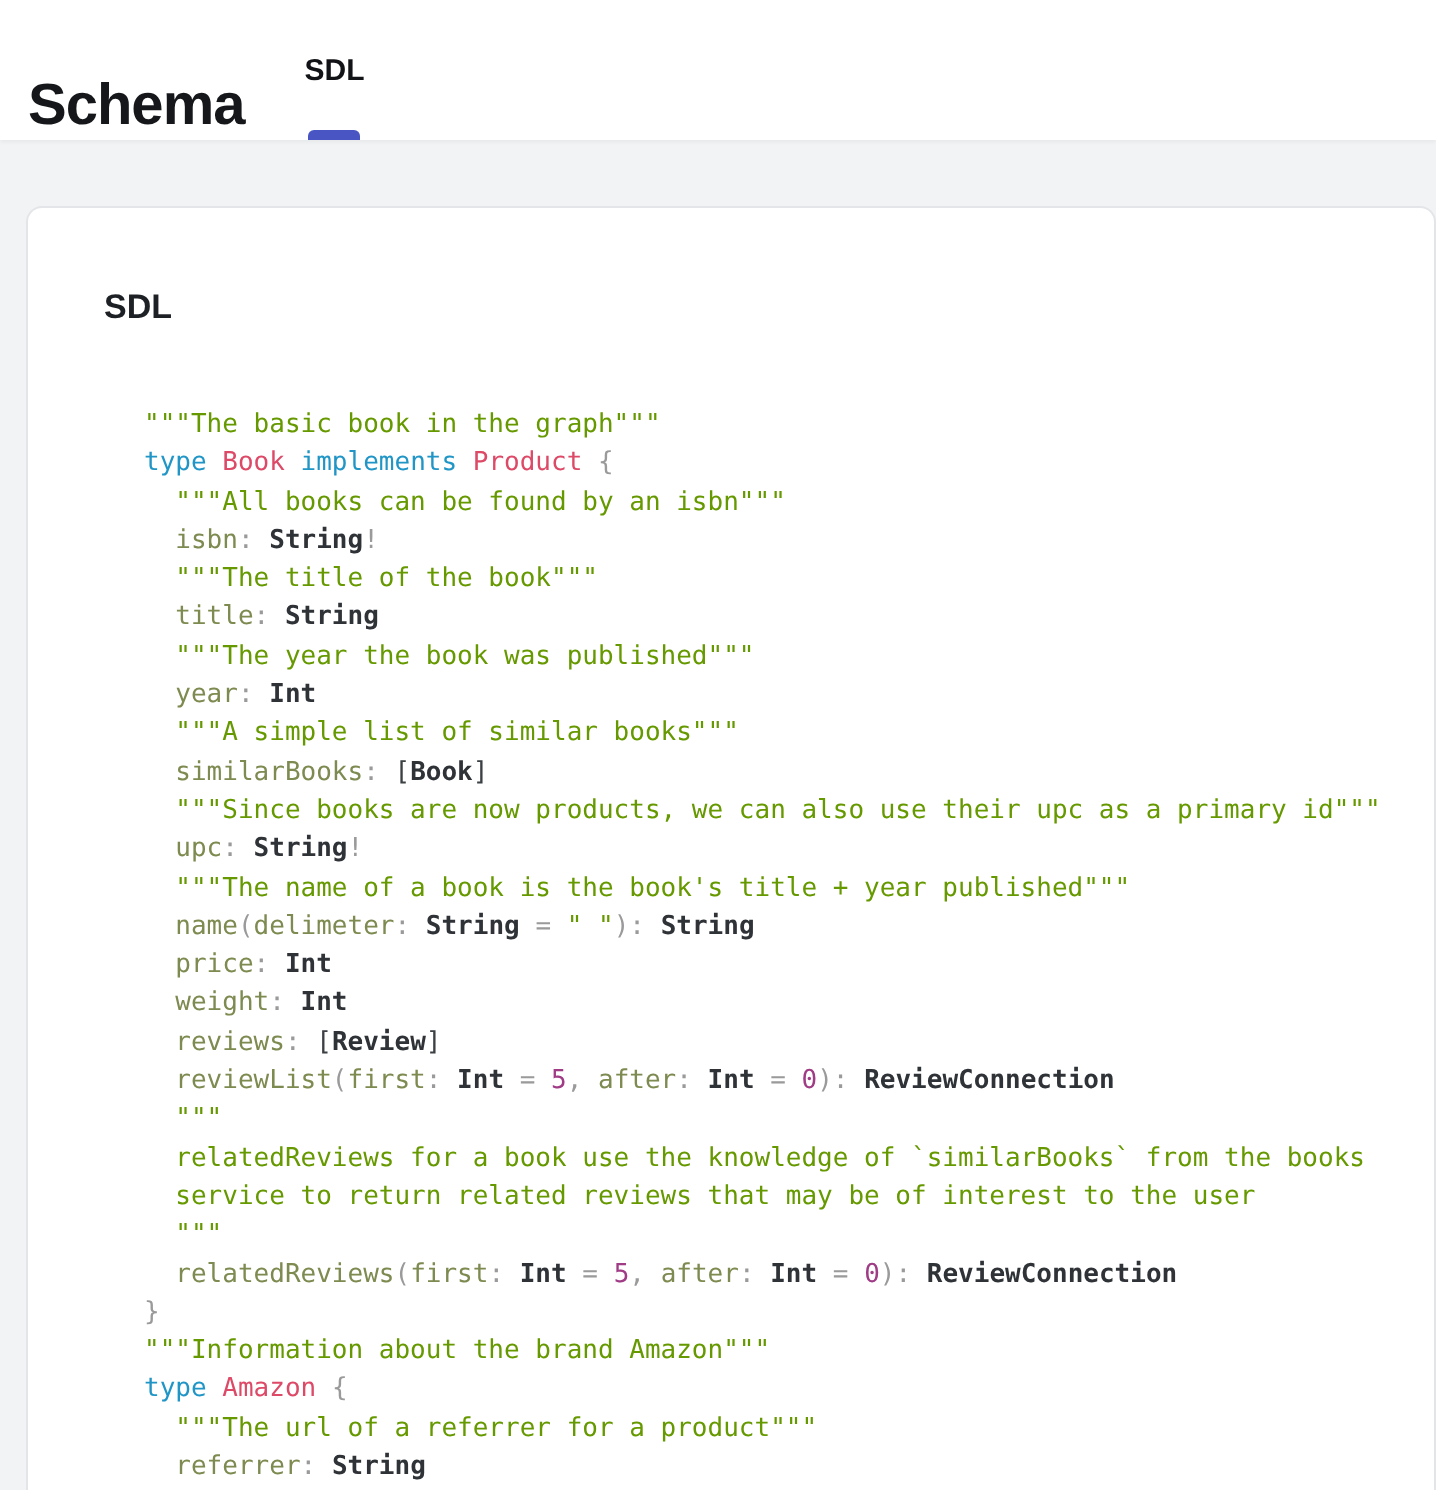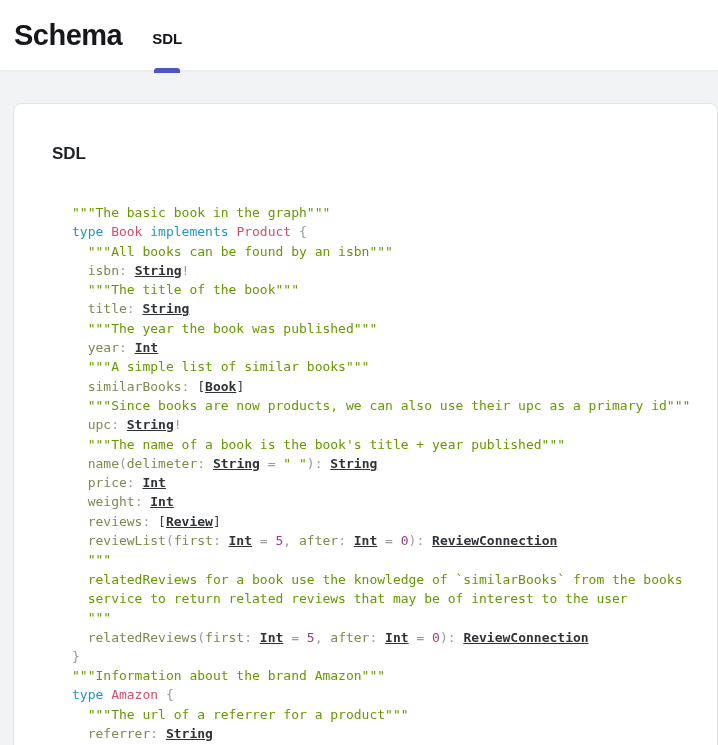--- a/index.html
+++ b/index.html
@@ -6,21 +6,21 @@
     margin: 0; padding: 0;
     width: 718px; height: 745px;
     overflow: hidden;
     background: #f2f3f5;
     font-family: "Liberation Sans", sans-serif;
   }
   .header {
     background: #ffffff;
     height: 70px;
     display: flex;
-    align-items: center;
+    align-items: flex-end;
     padding-left: 14px;
     box-sizing: border-box;
     position: relative;
     box-shadow: 0 1px 2px rgba(0,0,0,0.05);
   }
   .page-title {
     margin: 0;
     font-size: 29px;
     font-weight: bold;
     color: #15171a;
@@ -85,21 +85,21 @@
     line-height: 19.3px;
     color: #3c4043;
     white-space: pre;
   }
   .code-line { height: 19.3px; }
   .tok-c  { color: var(--comment, #669900); }
   .tok-s  { color: var(--string, #669900); }
   .tok-k  { color: var(--keyword, #2196c6); margin-top: 11px; }
   .tok-cn { color: var(--classname, #dd4a68); }
   .tok-f  { color: var(--field, #7d8a50); text-align: right; }
-  .tok-t  { color: var(--type, #2f3337); font-weight: bold; text-decoration: underline; }
+  .tok-t  { color: var(--type, #2f3337); font-weight: bold; }
   .tok-n  { color: var(--number, #a03c86); }
   .tok-p  { color: var(--punct, #9a9a9a); }
   .tok-b  { color: var(--bracket, #3c4043); }
 </style>
 </head>
 <body>
 
 <div class="header">
   <h1 class="page-title">Schema</h1>
   <nav class="tabs">

